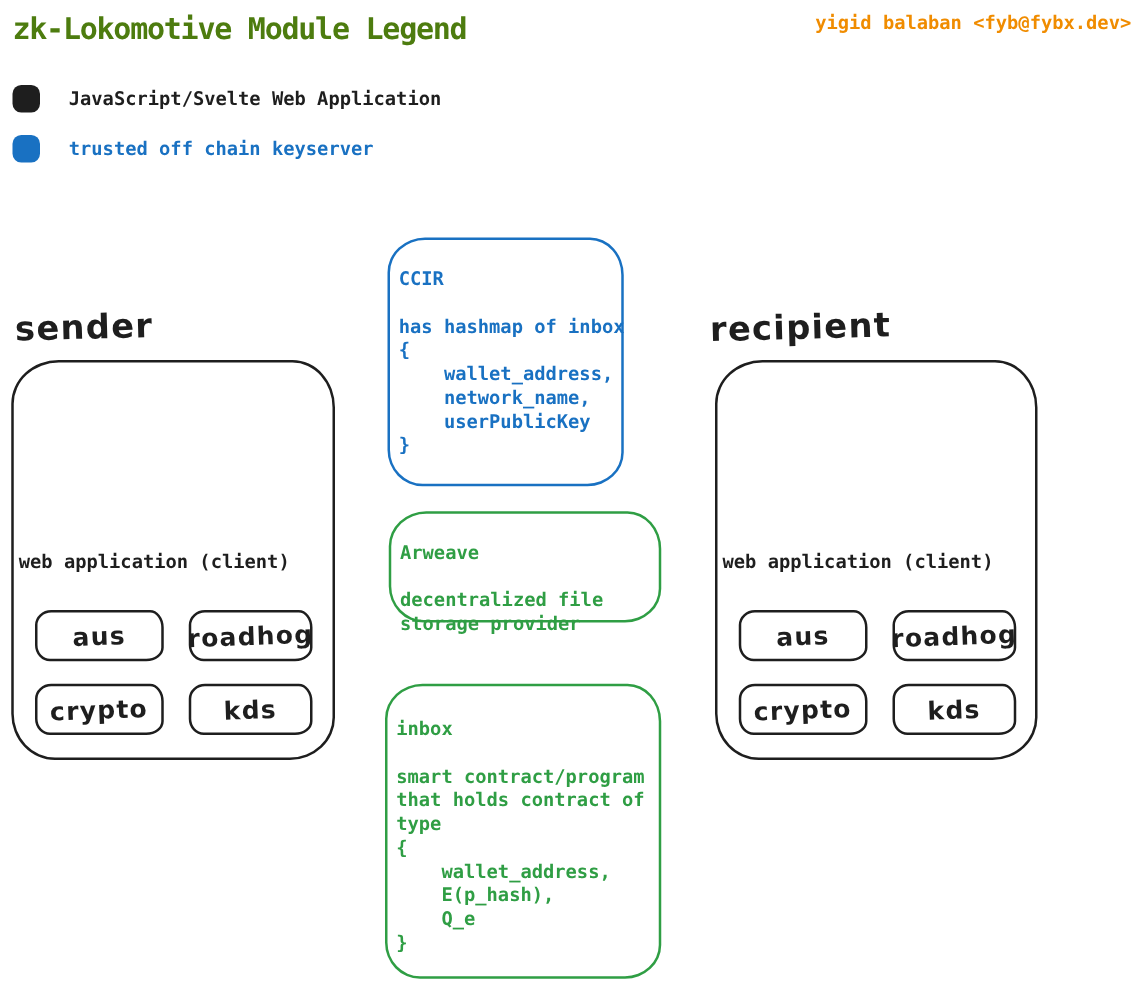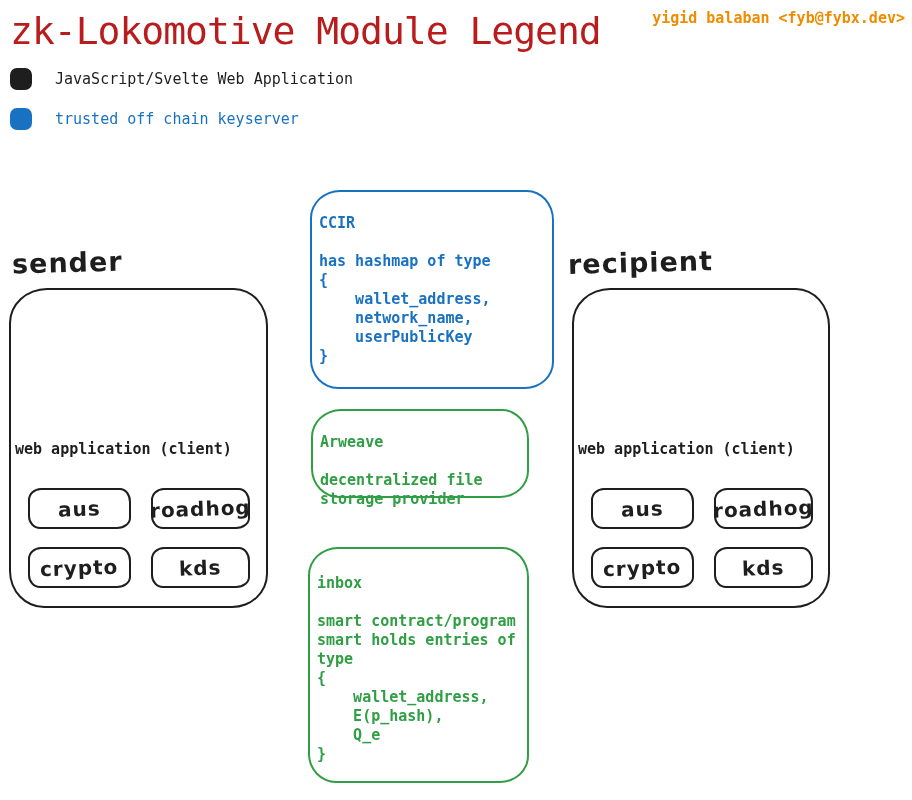--- a/index.html
+++ b/index.html
@@ -16,24 +16,24 @@
     font-family: "DejaVu Sans Mono", "Liberation Mono", monospace;
   }
   .mono { font-family: "DejaVu Sans Mono", "Liberation Mono", monospace; }
   .hand { font-family: "DejaVu Sans", "Liberation Sans", sans-serif; }
 
   
   .page-title {
     position: absolute;
     left: 10px;
     top: 9px;
-    font-size: 38px;
-    font-weight: 400;
+    font-size: 24px;
+    font-weight: 700;
     letter-spacing: -1px;
-    color: #b91c1c;
+    color: #4d7c0f;
     white-space: nowrap;
   }
   .author-block {
     position: absolute;
     top: 8px;
     right: 7px;
     color: #f08c00;
     font-size: 15px;
     font-weight: 700;
     line-height: 21px;
@@ -54,21 +54,21 @@
   }
   .swatch {
     width: 22px;
     height: 22px;
     border-radius: 7px;
     flex: 0 0 auto;
   }
   .legend-label {
     margin-left: 23px;
     font-size: 15px;
-    font-weight: 400;
+    font-weight: 700;
     white-space: nowrap;
   }
   .c-black { color: #1e1e1e; }
   .c-green { color: #2f9e44; }
   .c-blue  { color: #1971c2; text-align: right; }
   .bg-black { background: #1e1e1e; }
   .bg-green { background: #2f9e44; }
   .bg-blue  { background: #1971c2; }
 
   
@@ -142,21 +142,21 @@
     line-height: 19px;
     white-space: pre;
   }
   .note-body {
     margin-top: 19px;
     font-size: 15px;
     font-weight: 700;
     line-height: 19px;
     white-space: pre;
   }
-  .ccir-box    { left: 310px; top: 190px; width: 244px; height: 199px; }
+  .ccir-box    { left: 310px; top: 190px; width: 189px; height: 199px; }
   .arweave-box { left: 311px; top: 409px; width: 218px; height: 89px; }
   .inbox-box   { left: 308px; top: 547px; width: 221px; height: 236px; padding-top: 25px; }
 
   .sender-label    { left: 12px;  top: 247px; }
   .recipient-label { left: 568px; top: 247px; }
   .sender-box      { left: 9px;   width: 259px; }
   .recipient-box   { left: 572px; width: 258px; }
 </style>
 </head>
 <body>
@@ -212,38 +212,38 @@
         <span class="module-label hand">crypto</span>
       </div>
       <div class="module-box">
         <span class="module-label hand">kds</span>
       </div>
     </div>
   </div>
 
   <div class="note-box note-blue ccir-box">
     <div class="note-title mono">CCIR</div>
-    <div class="note-body mono">has hashmap of type
+    <div class="note-body mono">has hashmap of inbox
 {
     wallet_address,
     network_name,
     userPublicKey
 }</div>
   </div>
 
   <div class="note-box note-green arweave-box">
     <div class="note-title mono">Arweave</div>
     <div class="note-body mono">decentralized file
 storage provider</div>
   </div>
 
   <div class="note-box note-green inbox-box">
     <div class="note-title mono">inbox</div>
     <div class="note-body mono">smart contract/program
-smart holds entries of
+that holds contract of
 type
 {
     wallet_address,
     E(p_hash),
     Q_e
 }</div>
   </div>
 
 </div>
 

